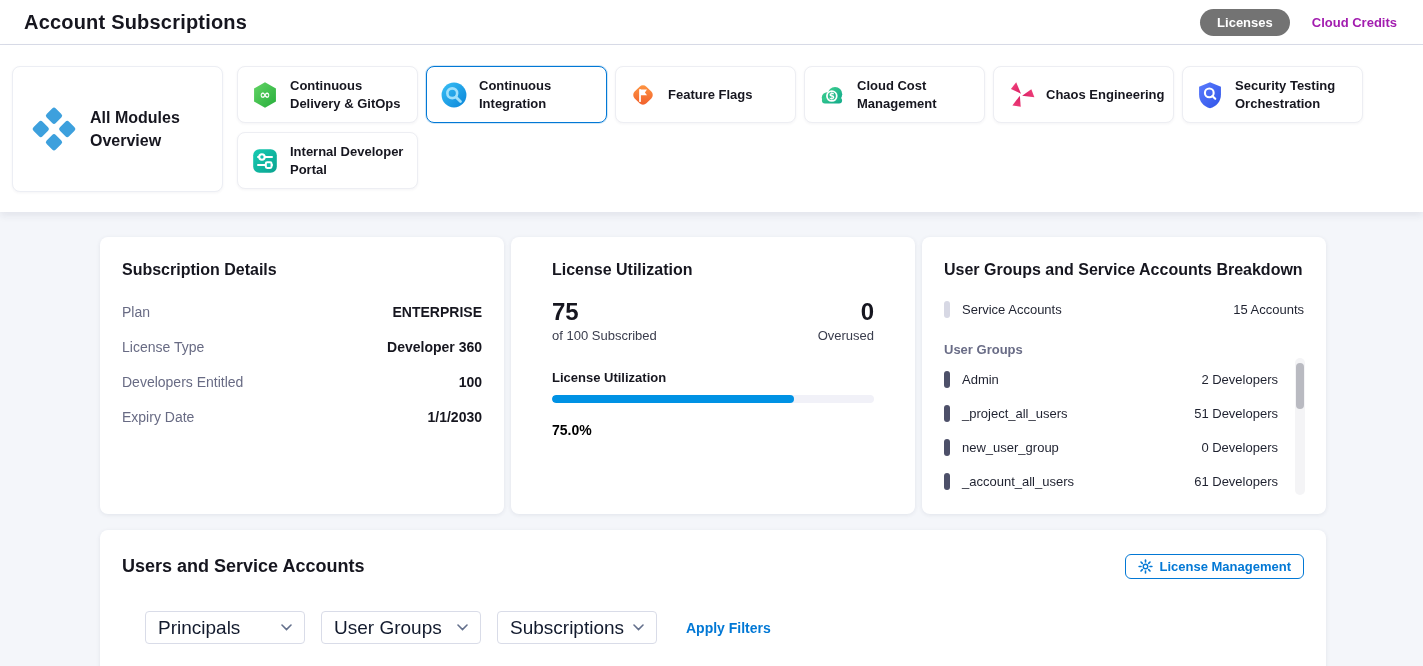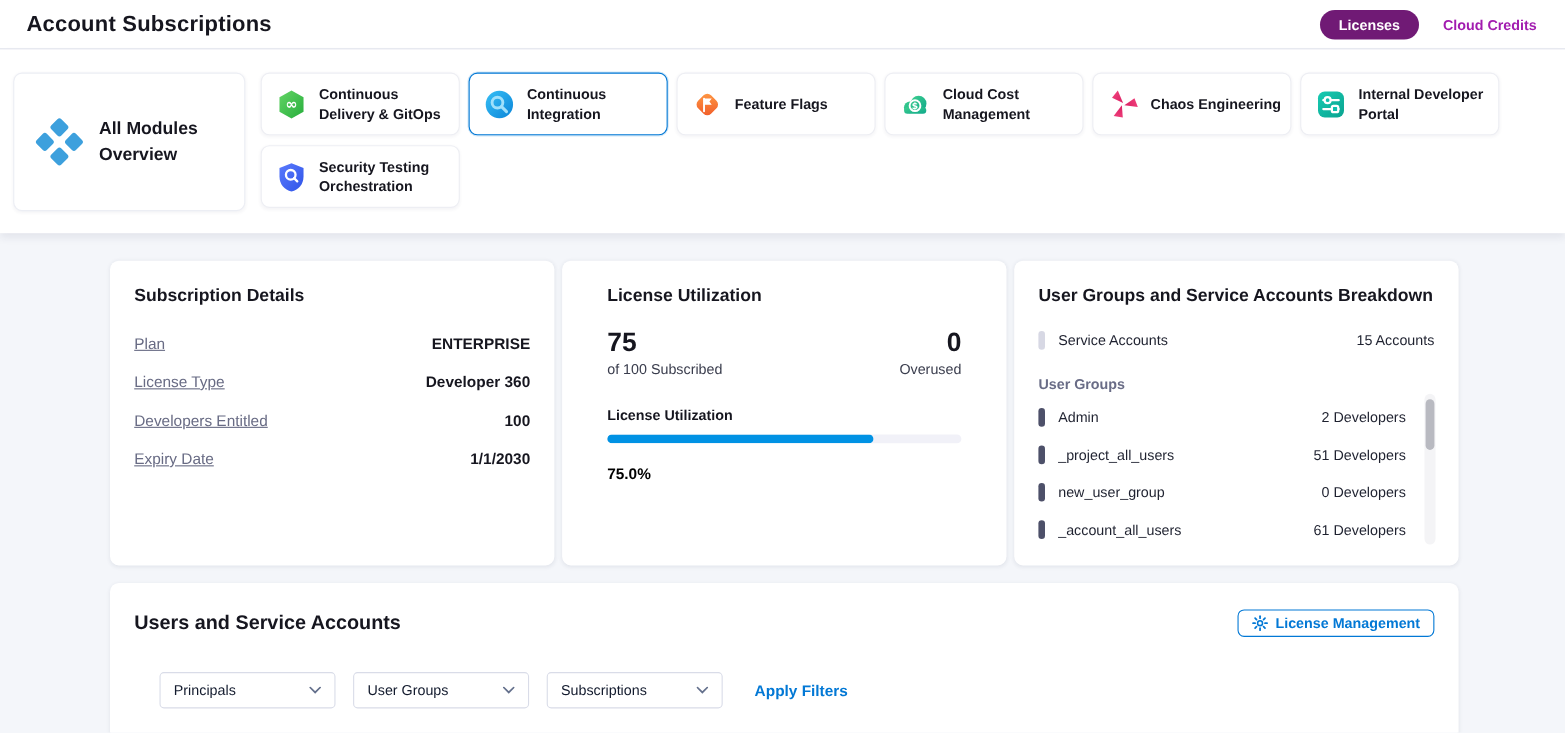--- a/index.html
+++ b/index.html
@@ -12,21 +12,21 @@
   
   .header {
     position:relative; height:45px; background:#fff;
     border-bottom:1px solid #d9dce8;
     display:flex; align-items:center; justify-content:space-between;
     padding:0 26px 0 24px;
   }
   .page-title { font-size:20px; font-weight:700; color:#16161f; margin:0; letter-spacing:.2px; }
   .header-right { display:flex; align-items:center; gap:22px; }
   .pill-btn {
-    background:#701a75; color:#fff; border:none; border-radius:999px;
+    background:#737373; color:#fff; border:none; border-radius:999px;
     font-family:"Liberation Sans",sans-serif; font-size:13px; font-weight:600;
     padding:6px 17px; cursor:pointer;
   }
   .link-btn { color:#a21caf; font-size:13px; font-weight:700; text-decoration:none; cursor:pointer; }
   .top-fragment { position:absolute; left:224px; top:0; width:14px; height:3px; background:#1e88e5; border-radius:0 0 3px 3px; }
 
   
   .module-band {
     background:#fff; padding:21px 12px 20px; display:flex; gap:14px;
     box-shadow:0 4px 7px rgba(34,44,81,.08); position:relative; z-index:2;
@@ -58,21 +58,21 @@
     background:#fff; border-radius:8px; box-shadow:0 1px 4px rgba(34,44,81,.09);
     width:404px; height:277px; position:relative;
   }
   .card1 { padding:24px 22px; }
   .card2 { padding:24px 41px; }
   .card3 { padding:24px 22px; }
   .card-title { font-size:16px; font-weight:700; color:#16161f; margin:0; }
 
   .kv { display:flex; justify-content:space-between; font-size:14px; margin-top:19px; }
   .kv:first-of-type { margin-top:25px; }
-  .kv .k { color:#686b84;text-decoration:underline; }
+  .kv .k { color:#686b84; }
   .kv .v { font-weight:700; color:#16161f; }
 
   .lu-numbers { display:flex; justify-content:space-between; margin-top:20px; }
   .lu-block-right { text-align:right; }
   .lu-big { font-size:24px; font-weight:700; color:#16161f; line-height:1.1; }
   .lu-caption { font-size:13px; color:#3a3d4d; margin-top:3px; }
   .lu-bar-label { margin-top:27px; font-size:13px; font-weight:700; color:#16161f; }
   .lu-track { margin-top:10px; height:8px; border-radius:4px; background:#f1f1f8; overflow:hidden; }
   .lu-fill { height:100%; border-radius:4px; background:#0092e4; width:0; }
   .lu-percent { margin-top:19px; font-size:14px; font-weight:700; color:#000000; }
@@ -102,21 +102,21 @@
   .lm-btn {
     display:flex; align-items:center; gap:7px; color:#0278d5;
     border:1px solid #0278d5; background:#fff; border-radius:6px;
     padding:4px 12px; font-family:"Liberation Sans",sans-serif;
     font-size:13px; font-weight:600; cursor:pointer;
   }
   .filters { margin-top:32px; margin-left:23px; display:flex; align-items:center; gap:16px; }
   .dropdown {
     width:160px; height:33px; border:1px solid #d9dce8; border-radius:4px;
     background:#fff; display:flex; align-items:center; justify-content:space-between;
-    padding:0 12px; font-size:13px; color:#121a2d; cursor:pointer;
+    padding:0 12px; font-size:19px; color:#121a2d; cursor:pointer;
   }
   .apply-link { margin-left:13px; color:#0278d5; font-weight:700; font-size:14px; cursor:pointer; }
 </style>
 </head>
 <body>
 
 <div class="top-fragment"></div>
 
 <div class="header">
   <h1 class="page-title">Account Subscriptions</h1>
@@ -229,50 +229,50 @@
           </g>
         </svg>
       </span>
       <span class="m-label">Chaos Engineering</span>
     </div>
 
     <div class="module-card">
       <span class="m-icon">
         <svg width="28" height="28" viewBox="0 0 32 32">
           <defs>
+              <linearGradient id="gst" x1="0" y1="0" x2="1" y2="1">
+            <stop offset="0" stop-color="#5b7bfd"></stop>
+                <stop offset="1" stop-color="#2f54e8"></stop>
+              </linearGradient>
+            </defs>
+          <path d="M16 1.5 L28.5 6.5 V15 C28.5 23.5 23.5 28.8 16 31 C8.5 28.8 3.5 23.5 3.5 15 V6.5 Z" fill="url(#gst)"></path>
+          <circle cx="15.2" cy="13.6" r="5" fill="none" stroke="#fff" stroke-width="2.4"></circle>
+          <line x1="18.7" y1="17.1" x2="22" y2="20.4" stroke="#fff" stroke-width="2.4" stroke-linecap="round"></line>
+        </svg>
+      </span>
+      <span class="m-label">Security Testing Orchestration</span>
+    </div>
+
+    <div class="module-card">
+      <span class="m-icon">
+        <svg width="28" height="28" viewBox="0 0 32 32">
+          <defs>
               <linearGradient id="gid" x1="0" y1="0" x2="1" y2="1">
             <stop offset="0" stop-color="#17cbb2"></stop>
                 <stop offset="1" stop-color="#0aa390"></stop>
               </linearGradient>
             </defs>
           <rect x="2.5" y="2.5" width="27" height="27" rx="7" fill="url(#gid)"></rect>
           <line x1="8" y1="11.5" x2="24" y2="11.5" stroke="#fff" stroke-width="2.3" stroke-linecap="round"></line>
           <circle cx="12.5" cy="11.5" r="3.1" fill="#10bfae" stroke="#fff" stroke-width="2.3"></circle>
           <line x1="8" y1="20.7" x2="24" y2="20.7" stroke="#fff" stroke-width="2.3" stroke-linecap="round"></line>
           <rect x="16.9" y="17.4" width="6.6" height="6.6" rx="1.6" fill="#10bfae" stroke="#fff" stroke-width="2.3"></rect>
         </svg>
       </span>
       <span class="m-label">Internal Developer Portal</span>
-    </div>
-
-    <div class="module-card">
-      <span class="m-icon">
-        <svg width="28" height="28" viewBox="0 0 32 32">
-          <defs>
-              <linearGradient id="gst" x1="0" y1="0" x2="1" y2="1">
-            <stop offset="0" stop-color="#5b7bfd"></stop>
-                <stop offset="1" stop-color="#2f54e8"></stop>
-              </linearGradient>
-            </defs>
-          <path d="M16 1.5 L28.5 6.5 V15 C28.5 23.5 23.5 28.8 16 31 C8.5 28.8 3.5 23.5 3.5 15 V6.5 Z" fill="url(#gst)"></path>
-          <circle cx="15.2" cy="13.6" r="5" fill="none" stroke="#fff" stroke-width="2.4"></circle>
-          <line x1="18.7" y1="17.1" x2="22" y2="20.4" stroke="#fff" stroke-width="2.4" stroke-linecap="round"></line>
-        </svg>
-      </span>
-      <span class="m-label">Security Testing Orchestration</span>
     </div>
   </div>
 </div>
 
 <div class="content">
   <div class="cards-row">
 
     <div class="card card1">
       <h2 class="card-title">Subscription Details</h2>
       <div class="kv">

